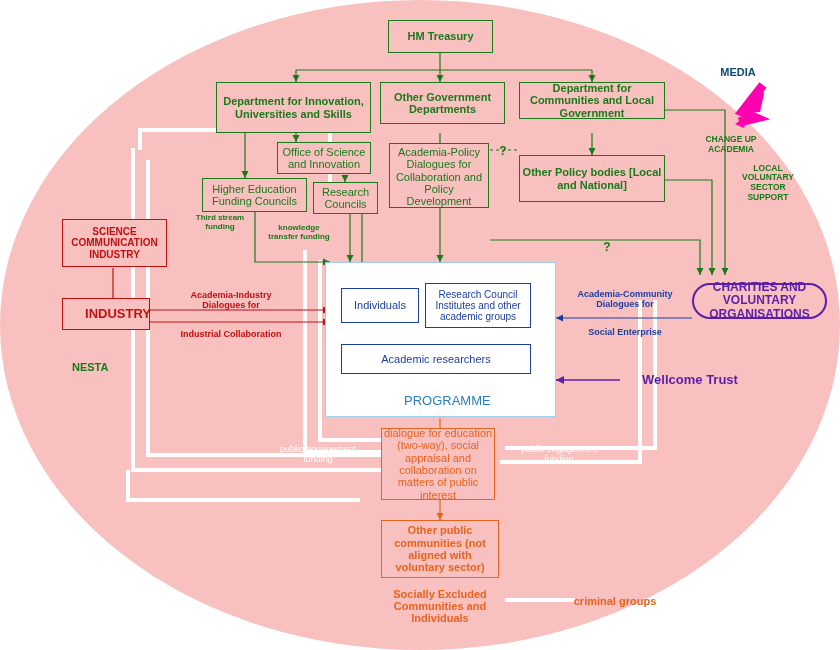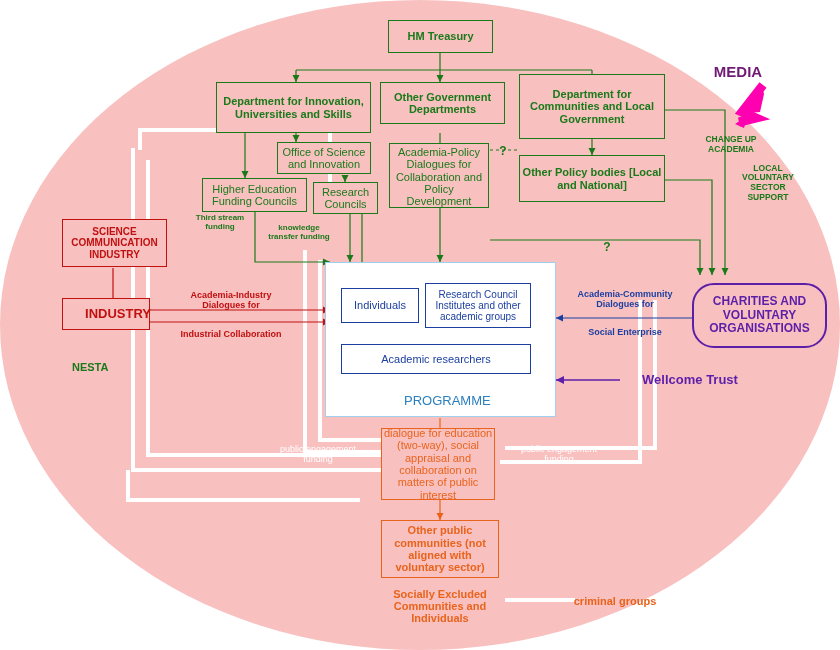--- a/index.html
+++ b/index.html
@@ -92,22 +92,22 @@
     font-size: 15px;
     background: transparent;
   }
   .plain-purple {
     color: #5b1fa8;
     font-size: 13px;
     font-weight: bold;
     background: transparent;
   }
   .magenta {
-    color: #701a75;
-    font-size: 15px;
+    color: #0c4a6e;
+    font-size: 11px;
     font-weight: bold;
     background: transparent;
     align-items: center;
   }
   .academia-panel {
     position: absolute;
     box-sizing: border-box;
     border: 1px solid #9fd0ee;
     background: #ffffff;
   }
@@ -224,21 +224,21 @@
   </div>
 
   <div class="node green" style="left:216px; top:82px; width:155px; height:51px;">
     <span>Department for Innovation, Universities and Skills</span>
   </div>
 
   <div class="node green" style="left:380px; top:82px; width:125px; height:42px;">
     <span>Other Government Departments</span>
   </div>
 
-  <div class="node green" style="left:519px; top:74px; width:146px; height:65px;">
+  <div class="node green" style="left:519px; top:82px; width:146px; height:37px;">
     <span>Department for Communities and Local Government</span>
   </div>
 
   <div class="node green" style="left:277px; top:142px; width:94px; height:32px; font-weight:normal;">
     <span>Office of Science and Innovation</span>
   </div>
 
   <div class="node green" style="left:389px; top:143px; width:100px; height:65px; flex-direction:column; justify-content:space-between; padding:2px 3px; font-weight:normal; border-color:#1a7a1a;">
     <span>Academia-Policy Dialogues for</span>
     <span>Collaboration and Policy Development</span>
@@ -279,21 +279,21 @@
   </div>
 
   <div class="node blue" style="left:341px; top:344px; width:190px; height:30px;">
     <span>Academic researchers</span>
   </div>
 
   <div class="academia-label" style="left:404px; top:393px;">
     <span>PROGRAMME</span>
   </div>
 
-  <div class="node purple" style="left:692px; top:283px; width:135px; height:65px; background:#f9c0c0;border-radius:22px;">
+  <div class="node purple" style="left:692px; top:283px; width:135px; height:36px; background:#f9c0c0;border-radius:22px;">
     <span>CHARITIES AND VOLUNTARY ORGANISATIONS</span>
   </div>
 
   <div class="node plain-purple" style="left:625px; top:370px; width:130px; height:20px;">
     <span>Wellcome Trust</span>
   </div>
 
   <div class="node magenta" style="left:702px; top:62px; width:72px; height:20px;">
     <span>MEDIA</span>
   </div>

